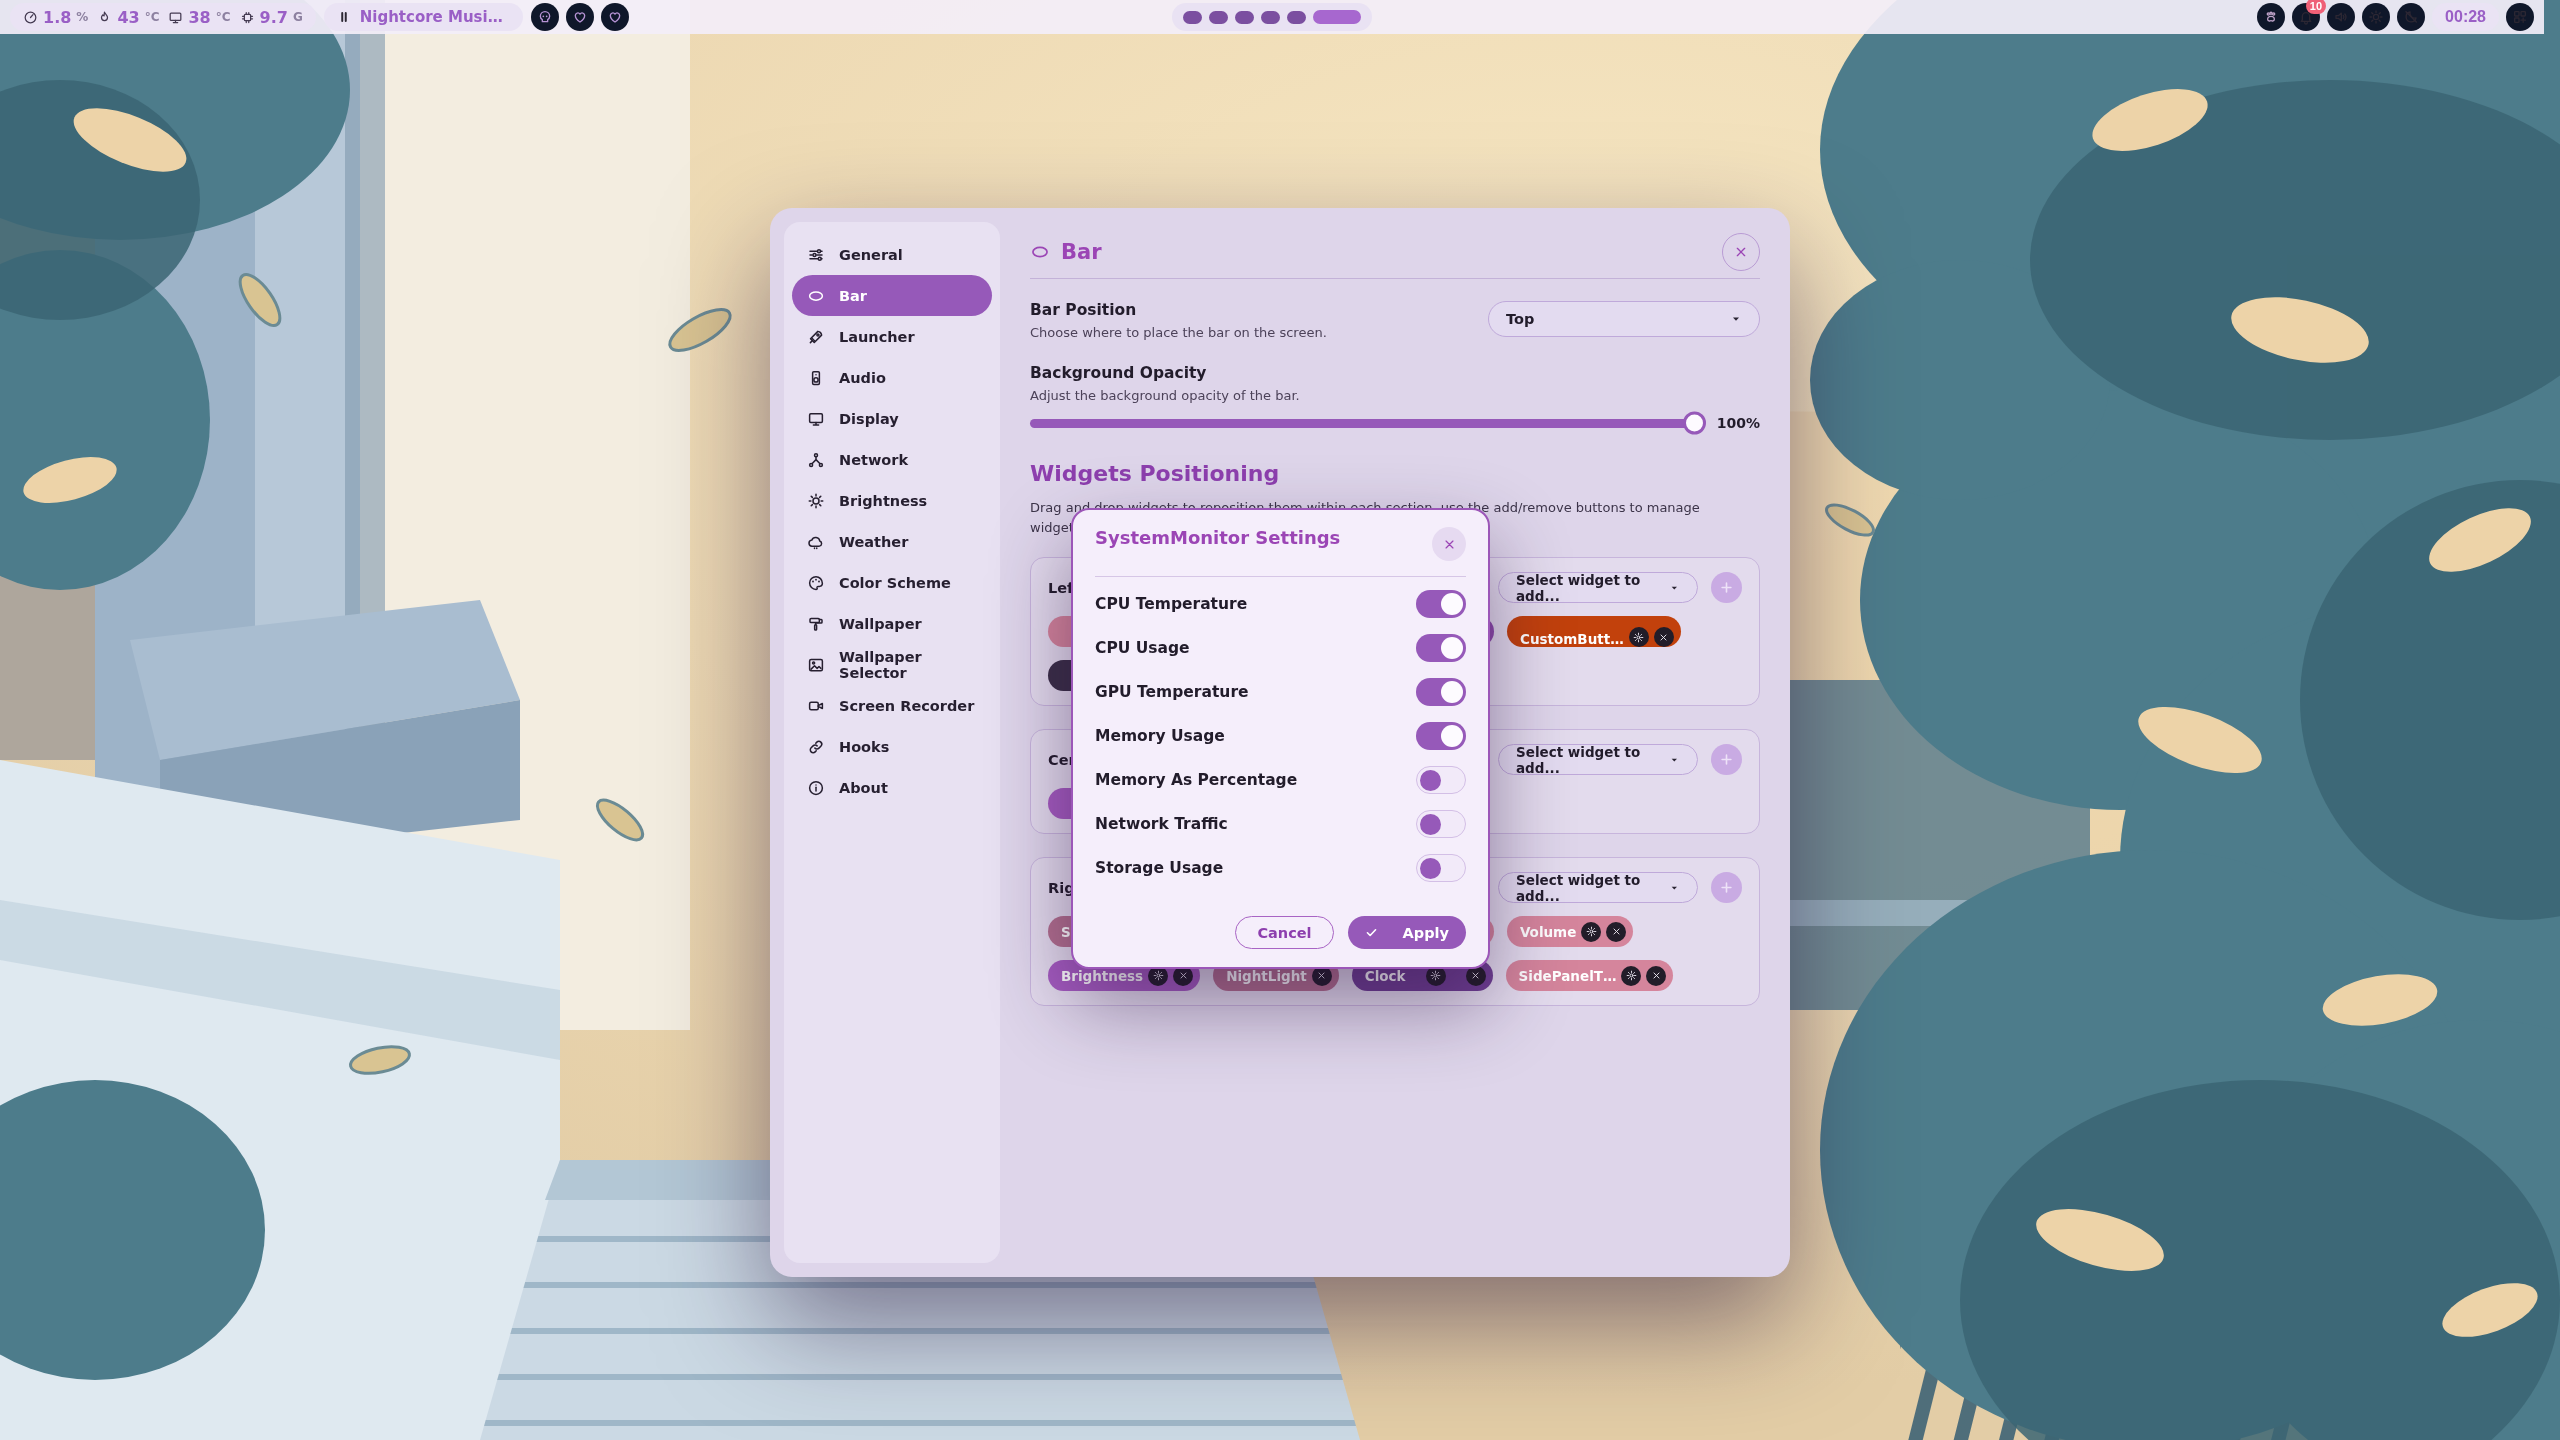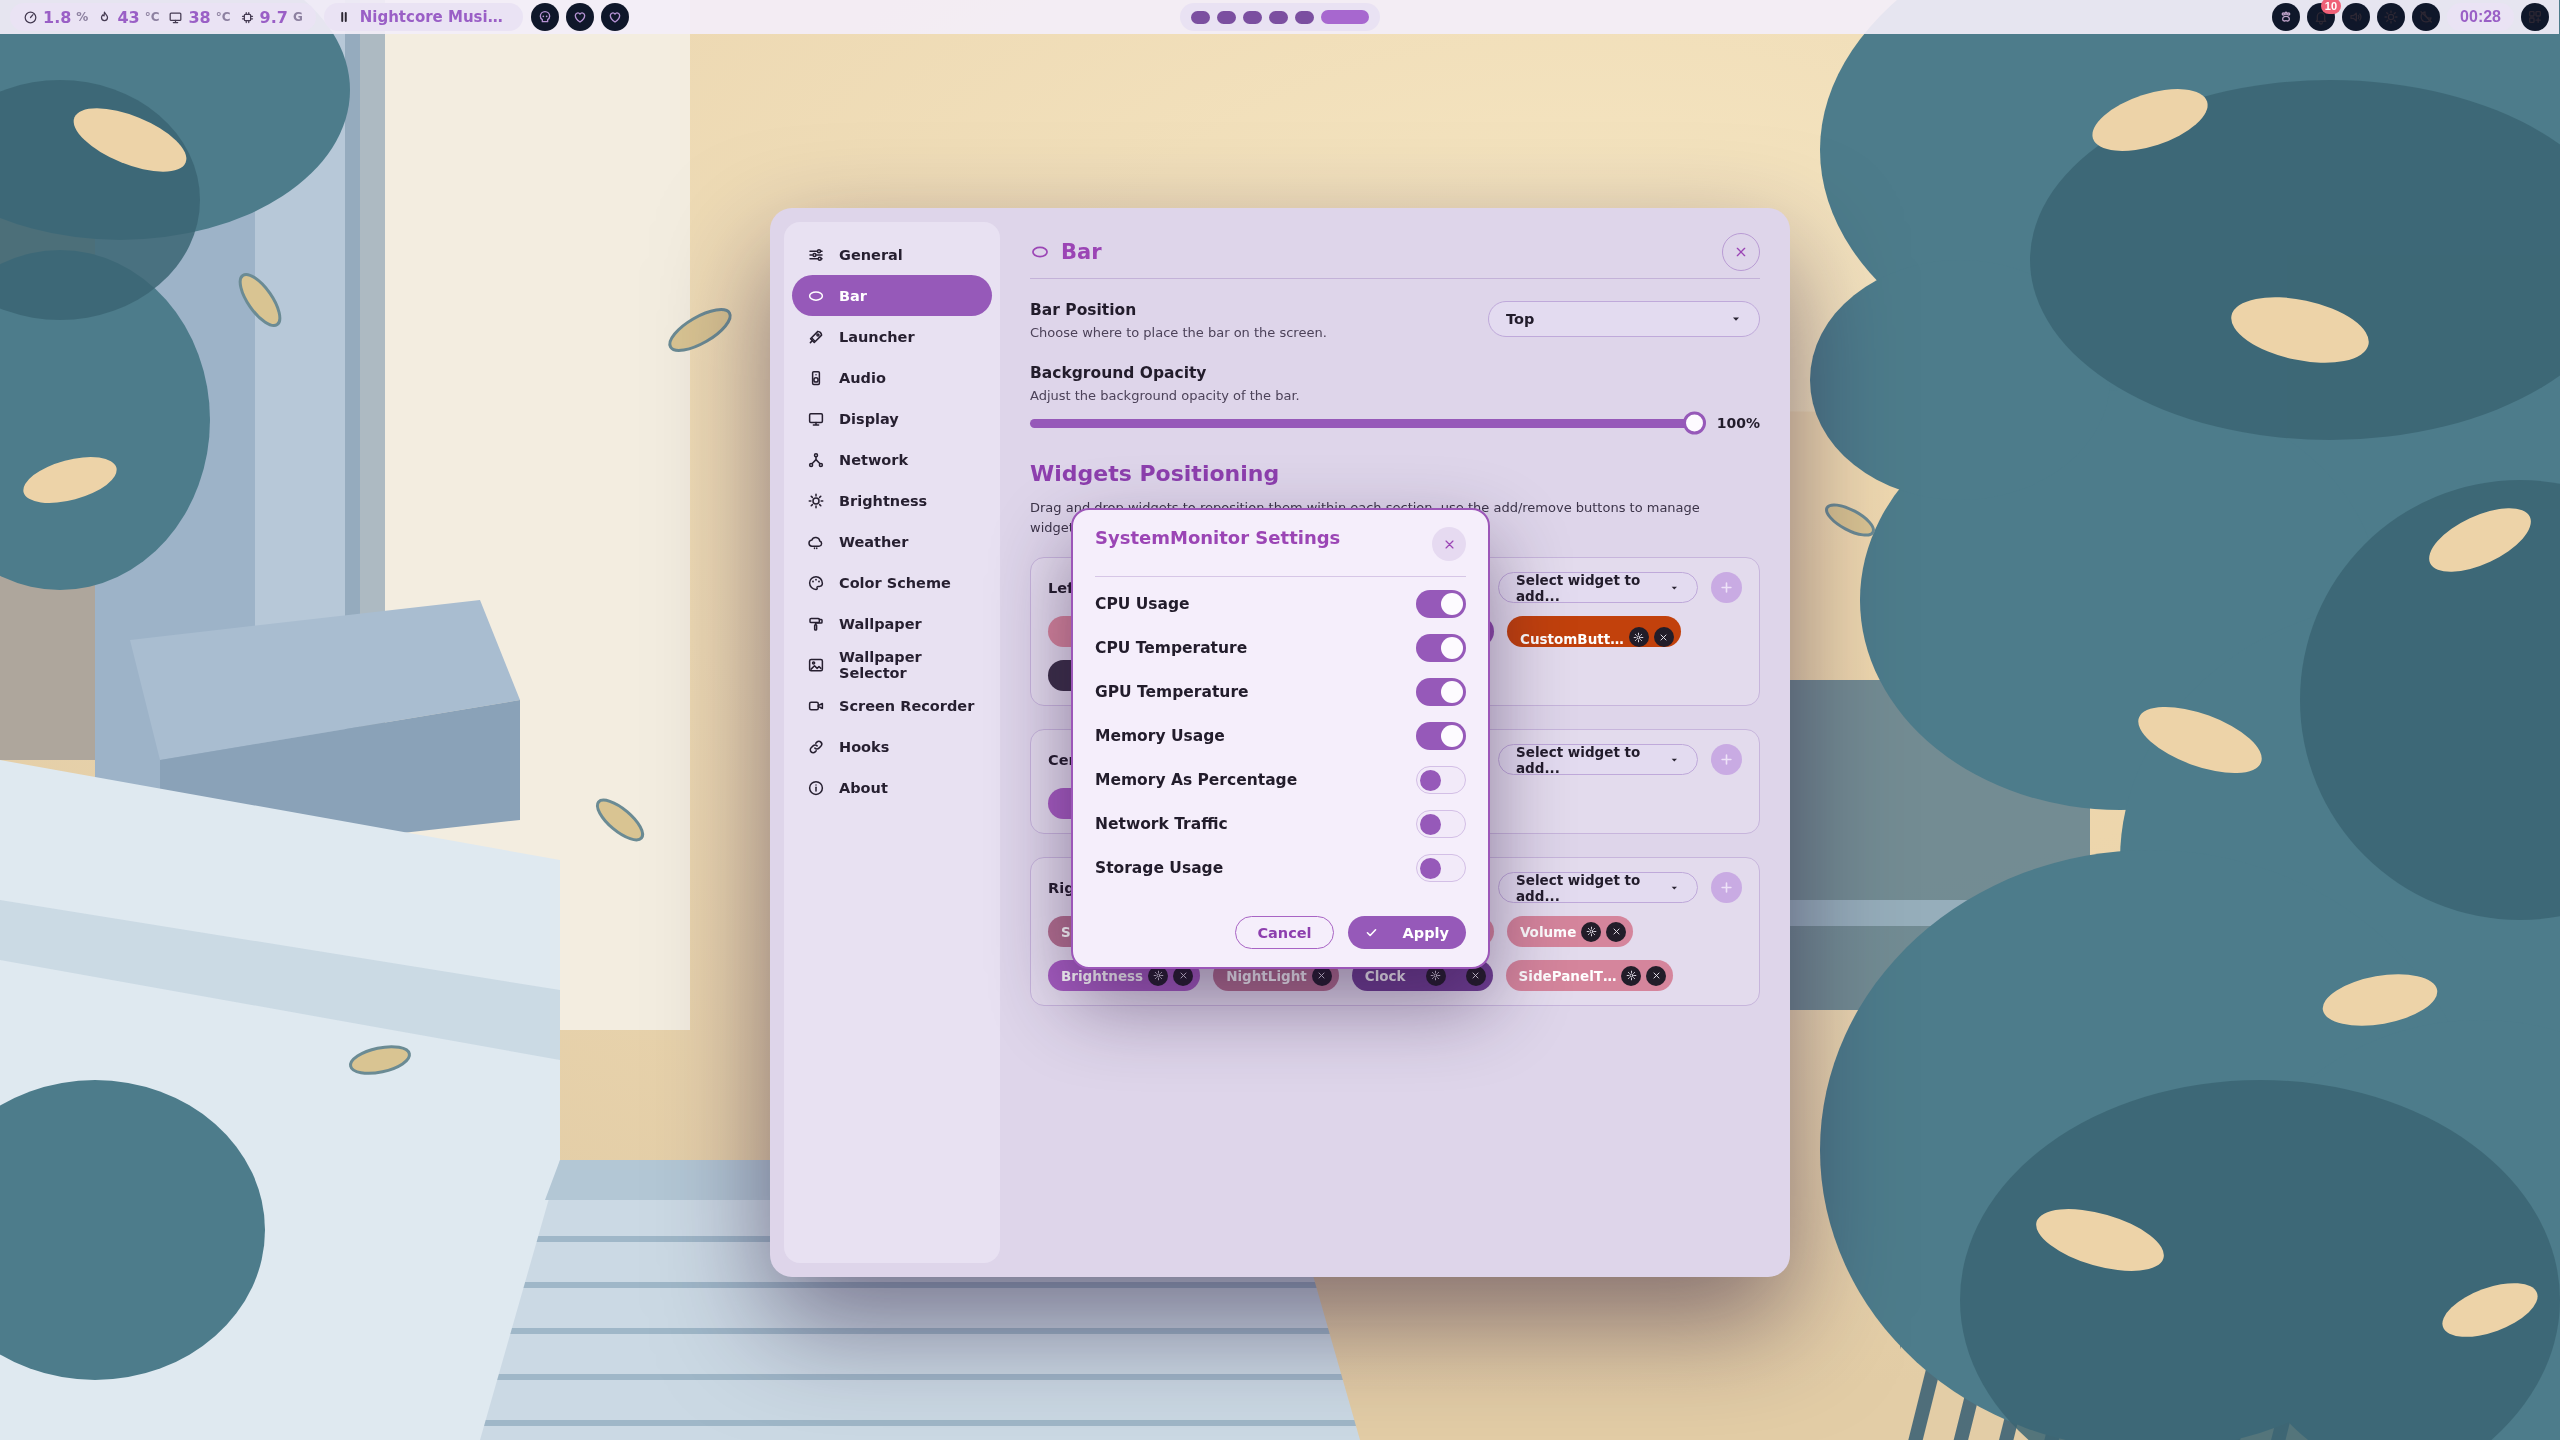--- a/index.html
+++ b/index.html
@@ -4,21 +4,21 @@
 <style>
   * { box-sizing: border-box; margin: 0; padding: 0; }
   html,body { width:2560px; height:1440px; }
   body { font-family:"DejaVu Sans","Liberation Sans",sans-serif; overflow:hidden; }
   .stage { position:relative; width:2560px; height:1440px; overflow:hidden; background:#ecd9b5; }
 
   
   .wallpaper { position:absolute; inset:0; width:100%; height:100%; }
 
   
-  .topbar { position:absolute; top:0; left:0; right:1px; height:34px;
+  .topbar { position:absolute; top:0; left:0; right:16px; height:34px;
     background:rgba(243,238,249,0.92); display:flex; align-items:center; padding:0 10px; z-index:20; }
   .tb-left { display:flex; align-items:center; gap:8px; }
   .tb-pill { height:28px; border-radius:14px; background:#eae3f4; display:flex; align-items:center; padding:0 13px; gap:9px; }
   .stat { display:flex; align-items:center; gap:5px; }
   .stat .icon { width:15px; height:15px; color:#453b52; }
   .stat b { color:#9a5fc6; font-size:16px; font-weight:700; }
   .stat i { color:#8d81a0; font-size:12px; font-style:normal; font-weight:700; }
   .media-title { color:#9a5fc6; font-size:15px; font-weight:700; max-width:150px; white-space:nowrap; overflow:hidden; text-overflow:ellipsis; }
   .media-pill .icon { width:14px; height:14px; color:#2c2733; }
   .tb-circle { width:28px; height:28px; border-radius:50%; background:#0f172a; border:none;
@@ -823,27 +823,27 @@
         <span class="icon">
             <svg viewBox="0 0 24 24" fill="none" stroke="currentColor" stroke-width="2" stroke-linecap="round" stroke-linejoin="round">
               <path d="M6.5 6.5l11 11M17.5 6.5l-11 11"></path>
             </svg>
           </span>
       </button>
     </div>
     <div class="modal-divider"></div>
     <div id="toggles">
         <div class="toggle-row">
-          <span class="toggle-label">CPU Usage</span>
+          <span class="toggle-label">CPU Temperature</span>
           <div class="toggle on">
             <div class="knob"></div>
           </div>
         </div>
         <div class="toggle-row">
-          <span class="toggle-label">CPU Temperature</span>
+          <span class="toggle-label">CPU Usage</span>
           <div class="toggle on">
             <div class="knob"></div>
           </div>
         </div>
         <div class="toggle-row">
           <span class="toggle-label">GPU Temperature</span>
           <div class="toggle on">
             <div class="knob"></div>
           </div>
         </div>

